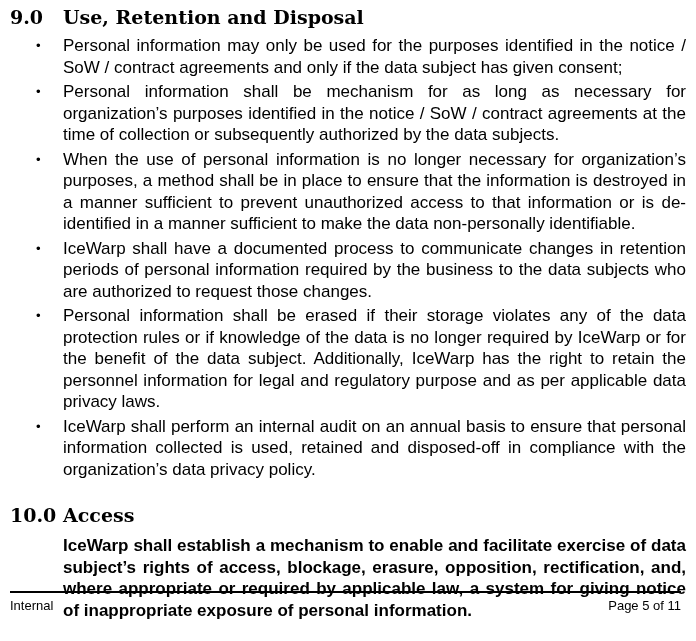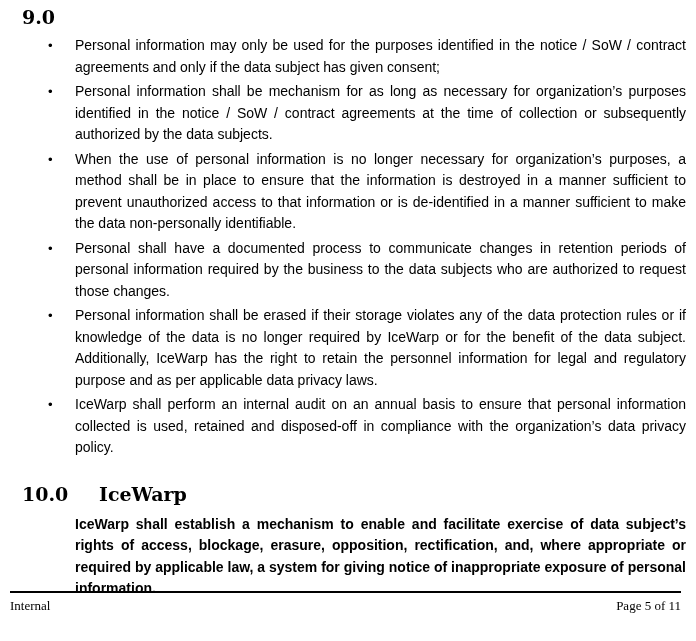--- a/index.html
+++ b/index.html
@@ -7,118 +7,117 @@
     width: 696px;
     height: 641px;
     background: #ffffff;
     color: #000000;
     font-family: "Liberation Sans", sans-serif;
     position: relative;
     overflow: hidden;
   }
   .doc {
     padding: 4px 10px 0 10px;
-    margin-left: 12px;
   }
   .heading {
     display: flex;
     align-items: baseline;
     font-family: "DejaVu Serif", serif;
     font-weight: bold;
     font-size: 19px;
     line-height: 22px;
     margin: 0;
   }
   .heading .h-num {
     width: 53px;
     flex-shrink: 0;
   }
   .heading-9 { margin: 2px 0 7px 0; }
-  .heading-10 { margin: 24px 0 9px 0; gap: 24px; }
+  .heading-10 { margin: 24px 0 9px 0; }
   .bullets {
     list-style: none;
     margin: 0;
     padding: 0;
   }
   .bullets li {
     position: relative;
     padding-left: 53px;
     margin: 0 0 3px 0;
   }
   .bullets .marker {
     position: absolute;
     left: 26px;
     top: 0;
     font-size: 13.2px;
     line-height: 21.5px;
   }
   .body-text {
-    font-size: 14px;
+    font-size: 17px;
     line-height: 21.5px;
     text-align: justify;
   }
   .para {
     margin: 0 0 0 53px;
     font-weight: bold;
   }
   .footer {
     position: absolute;
     top: 591px;
     left: 10px;
     right: 15px;
     border-top: 2px solid #000000;
     display: flex;
     justify-content: space-between;
     padding-top: 5px;
     font-size: 13px;
     line-height: 16px;
-    font-family: Liberation Serif, serif;
   }
 </style>
 </head>
 <body>
 
 <div class="doc">
 
   <section>
     <h1 class="heading heading-9">
       <span class="h-num">9.0</span>
+      <span class="h-title">Use, Retention and Disposal</span>
     </h1>
     <ul class="bullets">
       <li>
         <span class="marker">•</span>
         <div class="body-text">Personal information may only be used for the purposes identified in the notice / SoW / contract agreements and only if the data subject has given consent;</div>
       </li>
       <li>
         <span class="marker">•</span>
         <div class="body-text">Personal information shall be mechanism for as long as necessary for organization’s purposes identified in the notice / SoW / contract agreements at the time of collection or subsequently authorized by the data subjects.</div>
       </li>
       <li>
         <span class="marker">•</span>
         <div class="body-text">When the use of personal information is no longer necessary for organization’s purposes, a method shall be in place to ensure that the information is destroyed in a manner sufficient to prevent unauthorized access to that information or is de-identified in a manner sufficient to make the data non-personally identifiable.</div>
       </li>
       <li>
         <span class="marker">•</span>
-        <div class="body-text">Personal shall have a documented process to communicate changes in retention periods of personal information required by the business to the data subjects who are authorized to request those changes.</div>
+        <div class="body-text">IceWarp shall have a documented process to communicate changes in retention periods of personal information required by the business to the data subjects who are authorized to request those changes.</div>
       </li>
       <li>
         <span class="marker">•</span>
         <div class="body-text">Personal information shall be erased if their storage violates any of the data protection rules or if knowledge of the data is no longer required by IceWarp or for the benefit of the data subject. Additionally, IceWarp has the right to retain the personnel information for legal and regulatory purpose and as per applicable data privacy laws.</div>
       </li>
       <li>
         <span class="marker">•</span>
         <div class="body-text">IceWarp shall perform an internal audit on an annual basis to ensure that personal information collected is used, retained and disposed-off in compliance with the organization’s data privacy policy.</div>
       </li>
     </ul>
   </section>
 
   <section>
     <h1 class="heading heading-10">
       <span class="h-num">10.0</span>
-      <span class="h-title">IceWarp</span>
+      <span class="h-title">Access</span>
     </h1>
     <p class="body-text para">IceWarp shall establish a mechanism to enable and facilitate exercise of data subject’s rights of access, blockage, erasure, opposition, rectification, and, where appropriate or required by applicable law, a system for giving notice of inappropriate exposure of personal information.</p>
   </section>
 
 </div>
 
 <div class="footer">
   <span>Internal</span>
   <span>Page 5 of 11</span>
 </div>

